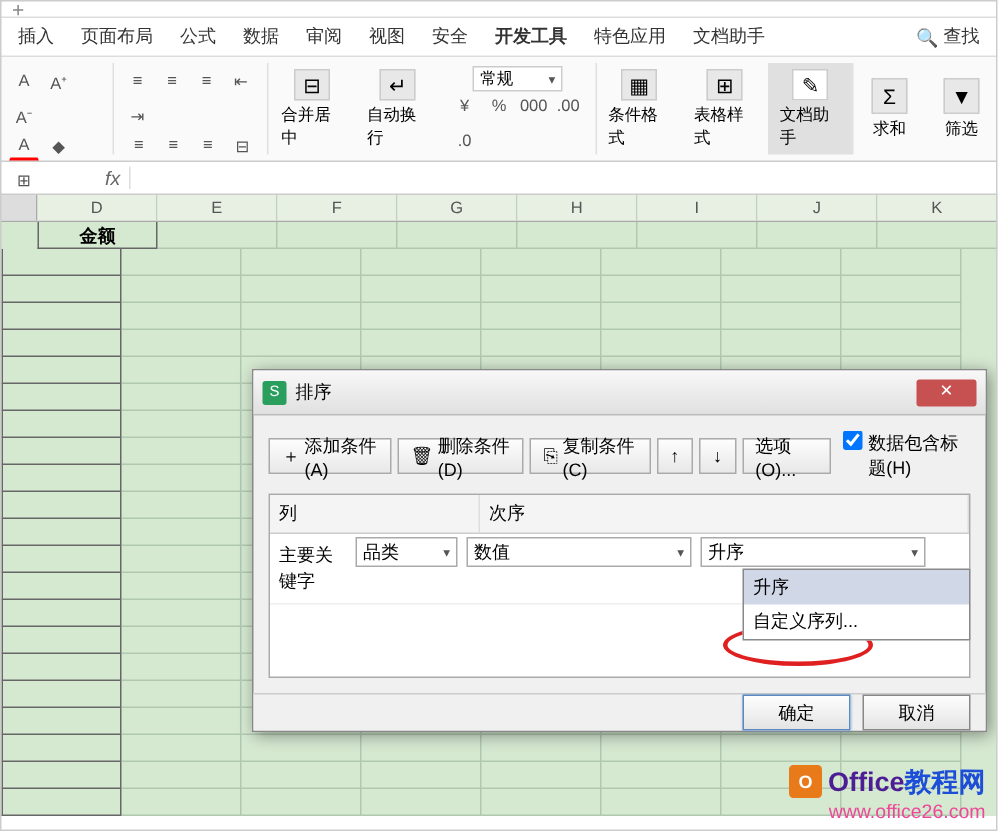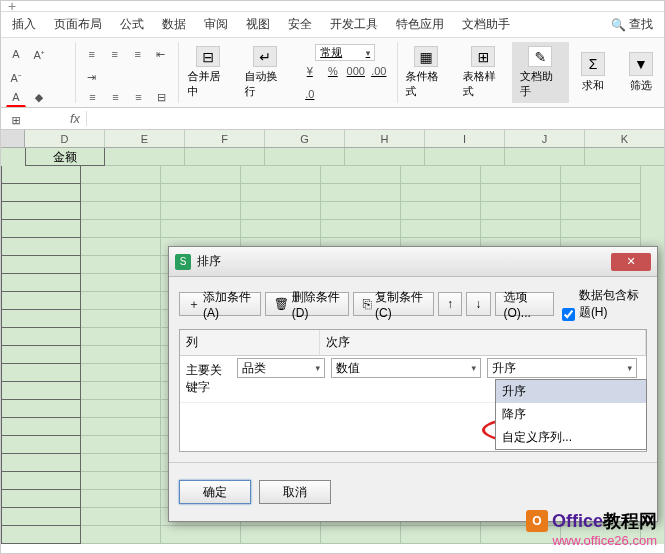--- a/index.html
+++ b/index.html
@@ -1,20 +1,20 @@
 <!DOCTYPE html>
 <html><head>
 <meta charset="utf-8">
 <style>
 * { box-sizing: border-box; margin: 0; padding: 0; font-family: "Microsoft YaHei", SimSun, sans-serif; }
 body { width: 665px; height: 554px; background: #fff; overflow: hidden; position: relative; font-size: 12px; }
 
 .ribbon-tabs { display: flex; gap: 18px; padding: 4px 12px; border-bottom: 1px solid #ddd; height: 26px; align-items: center; }
 .ribbon-tabs span { font-size: 12px; color: #333; cursor: pointer; }
-.ribbon-tabs span.active { color: #333; font-weight: normal; }
+.ribbon-tabs span.active { color: #333; font-weight: bold; }
 .tab-add { font-size: 14px; color: #888; padding: 0 8px; }
 
 .ribbon-body { display: flex; height: 70px; border-bottom: 1px solid #ccc; padding: 4px 0; background: #fafafa; }
 .rgroup { display: flex; flex-direction: column; align-items: center; justify-content: space-between; padding: 2px 6px; border-right: 1px solid #e0e0e0; }
 .rgroup .icons { display: flex; gap: 3px; flex-wrap: wrap; }
 .ibtn { width: 20px; height: 20px; display: flex; align-items: center; justify-content: center; border: 1px solid transparent; font-size: 11px; color: #555; }
 .big-btn { display: flex; flex-direction: column; align-items: center; justify-content: center; gap: 2px; padding: 4px 8px; min-width: 48px; }
 .big-btn .bicon { width: 24px; height: 24px; background: #e8e8e8; border: 1px solid #ccc; display:flex; align-items:center; justify-content:center; font-size:14px; }
 .big-btn.hl { background: #e0e0e0; }
 .glabel { font-size: 11px; }
@@ -28,56 +28,56 @@
 .col-headers .corner { width: 28px; border-right: 1px solid #aaa; background:#ddd; }
 .ch { flex: 0 0 80px; text-align: center; font-size: 11px; color: #555; border-right: 1px solid #c0d0c0; line-height: 18px; background:#e8f0e4; }
 .ch.first { flex: 0 0 80px; }
 .grid { display: flex; }
 .row-hdrs { width: 28px; }
 .row-hdrs div { height: 18px; border-bottom: 1px solid #c0d0c0; border-right: 1px solid #aaa; background:#e8f0e4; }
 .cells { flex: 1; background: #d5e8d0; }
 .row { display: flex; height: 18px; }
 .cell { flex: 0 0 80px; border-right: 1px solid #b0c8b0; border-bottom: 1px solid #b0c8b0; font-size: 12px; text-align: center; line-height: 18px; }
 .cell.firstcol { background: #d5e8d0; border: 1px solid #666; border-top:none; }
-.firstcol-header { background: #d5e8d0; font-weight: normal; margin-left: 24px; }
+.firstcol-header { background: #d5e8d0; font-weight: bold; margin-left: 24px; }
 
 .dialog { position: absolute; left: 168px; top: 246px; width: 490px; background: #f0f0f0; border: 1px solid #888; box-shadow: 2px 2px 10px rgba(0,0,0,0.4); }
 .dlg-title { height: 30px; background: linear-gradient(#f8f8f8,#e0e0e0); border-bottom: 1px solid #bbb; display: flex; align-items: center; padding: 0 6px; }
 .dlg-title .ticon { width: 16px; height: 16px; background: #2a9e5c; border-radius: 2px; margin-right: 6px; display:flex;align-items:center;justify-content:center;color:#fff;font-size:10px; }
 .dlg-title .ttext { flex: 1; font-size: 12px; }
 .dlg-close { width: 40px; height: 18px; background: #c75050; border-radius: 2px; color:#fff; text-align:center; font-size:11px; line-height:17px; }
 .dlg-body { padding: 10px; }
 .dlg-toolbar { display: flex; gap: 4px; align-items: center; margin-bottom: 8px; }
 .dbtn { height: 24px; padding: 0 8px; border: 1px solid #aaa; background: linear-gradient(#fdfdfd,#e8e8e8); font-size: 12px; display:flex; align-items:center; gap:3px; }
 .dbtn .di { font-size: 12px; }
 .spacer { flex: 1; }
-.chk { display: flex; align-items: flex-end; gap: 4px; font-size: 12px; }
+.chk { display: flex; align-items: flex-start; gap: 4px; font-size: 12px; }
 .chk input { width: 13px; height: 13px; }
 
 .sort-table { width: 100%; border: 1px solid #aaa; background: #fff; }
 .sort-table .hdr { display: flex; background: #f4f4f4; border-bottom: 1px solid #ccc; }
 .sort-table .hdr > div { padding: 4px 6px; font-size: 12px; border-right: 1px solid #ddd; }
 .sort-table .hdr .c1 { width: 140px; }
 .sort-table .hdr .c2 { width: 160px; }
 .sort-table .hdr .c3 { flex: 1; }
 .sort-row { display: flex; padding: 2px; border-bottom: 1px solid #eee; }
 .sort-row .lbl { width: 55px; font-size: 12px; padding: 4px; }
 .combo { height: 20px; border: 1px solid #aaa; background: #fff; font-size: 12px; padding: 0 4px; display:flex; align-items:center; justify-content:space-between; }
-.combo.c1 { width: 88px; }
+.combo.c1 { width: 68px; }
 .combo.c2 { width: 150px; margin-left: 6px; }
 .combo.c3 { width: 150px; margin-left: 6px; }
 .carrow { font-size: 9px; color: #555; }
 
 .dropdown-list { position: absolute; left: 315px; top: 23px; width: 152px; background: #fff; border: 1px solid #888; z-index: 5; }
 .dropdown-list .opt { padding: 3px 6px; font-size: 12px; }
 .dropdown-list .opt.sel { background: #d0d8e8; }
 .circle { position: absolute; left: 302px; top: 60px; width: 100px; height: 28px; border: 3px solid #e02020; border-radius: 50%; pointer-events:none; }
 
 .sort-body { position: relative; height: 95px; }
-.dlg-footer { display:flex; justify-content:flex-start; gap:8px; padding: 17px 10px; border-top:1px solid #ccc; background:#f0f0f0; }
+.dlg-footer { display:flex; justify-content:flex-end; gap:8px; padding: 0 10px; border-top:1px solid #ccc; background:#f0f0f0; }
 .dlg-footer button { width: 72px; height: 24px; border: 1px solid #888; background: linear-gradient(#fdfdfd,#e4e4e4); font-size: 12px; }
 .dlg-footer button.primary { border: 1px solid #5a8ac0; box-shadow: 0 0 2px #5a8ac0; }
 
 .watermark { position: absolute; right: 8px; bottom: 6px; text-align: right; }
 .watermark .line1 { display:flex; align-items:center; gap:4px; justify-content:flex-end; }
 .watermark .wicon { width: 22px; height: 22px; background: #e87a1a; color:#fff; display:flex;align-items:center;justify-content:center; font-weight:bold; border-radius:3px; }
 .watermark .wtext { font-size: 18px; font-weight: bold; font-family: "Microsoft YaHei"; }
 .watermark .url { color: #ec4899; font-size: 13px; }
 
 .outer-border { position:absolute; inset:0; border:1px solid #ccc; pointer-events:none; }
@@ -135,21 +135,21 @@
     </div>
   </div>
   <div class="big-btn">
     <div class="bicon">⊟</div>
     <span class="glabel">合并居中</span>
   </div>
   <div class="big-btn">
     <div class="bicon">↵</div>
     <span class="glabel">自动换行</span>
   </div>
-  <div class="rgroup" style="width:110px;text-decoration:underline;">
+  <div class="rgroup" style="width:110px;">
     <div class="dropdown-sel">
       <span>常规</span>
       <span class="carrow" style="margin-left:auto;">▾</span>
     </div>
     <div class="icons">
       <div class="ibtn">¥</div>
       <div class="ibtn">%</div>
       <div class="ibtn">000</div>
       <div class="ibtn">.00</div>
       <div class="ibtn">.0</div>
@@ -492,36 +492,35 @@
               <span>数值</span>
               <span class="carrow">▾</span>
             </div>
           <div class="combo c3">
               <span>升序</span>
               <span class="carrow">▾</span>
             </div>
         </div>
         <div class="dropdown-list">
           <div class="opt sel">升序</div>
-          <div class="opt">降序</div>
           <div class="opt">自定义序列...</div>
         </div>
         <div class="circle"></div>
       </div>
     </div>
   </div>
   <div class="dlg-footer">
     <button class="primary">确定</button>
     <button>取消</button>
   </div>
 </div>
 
 <div class="watermark">
   <div class="line1">
     <div class="wicon">O</div>
     <div class="wtext">
-      <span style="color:#4c1d95;">Office</span><span style="color:#000000;margin-top:48px;">教程网</span>
+      <span style="color:#4c1d95;">Office</span><span style="color:#1d4ed8;margin-top:48px;">教程网</span>
     </div>
   </div>
   <div class="url">www.office26.com</div>
 </div>
 
 <div class="outer-border"></div>
 
 </body></html>

